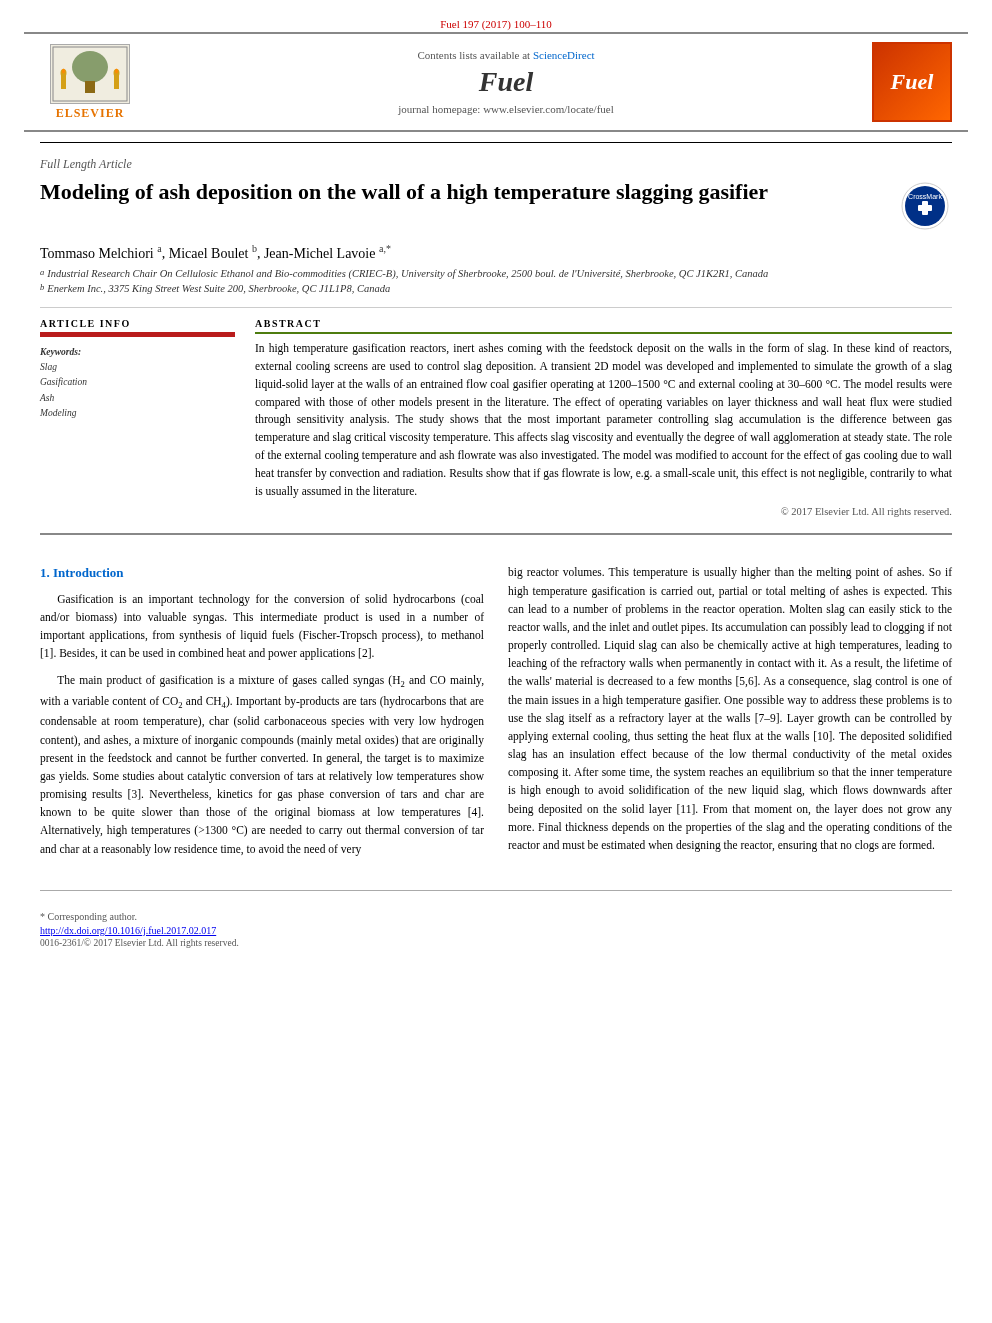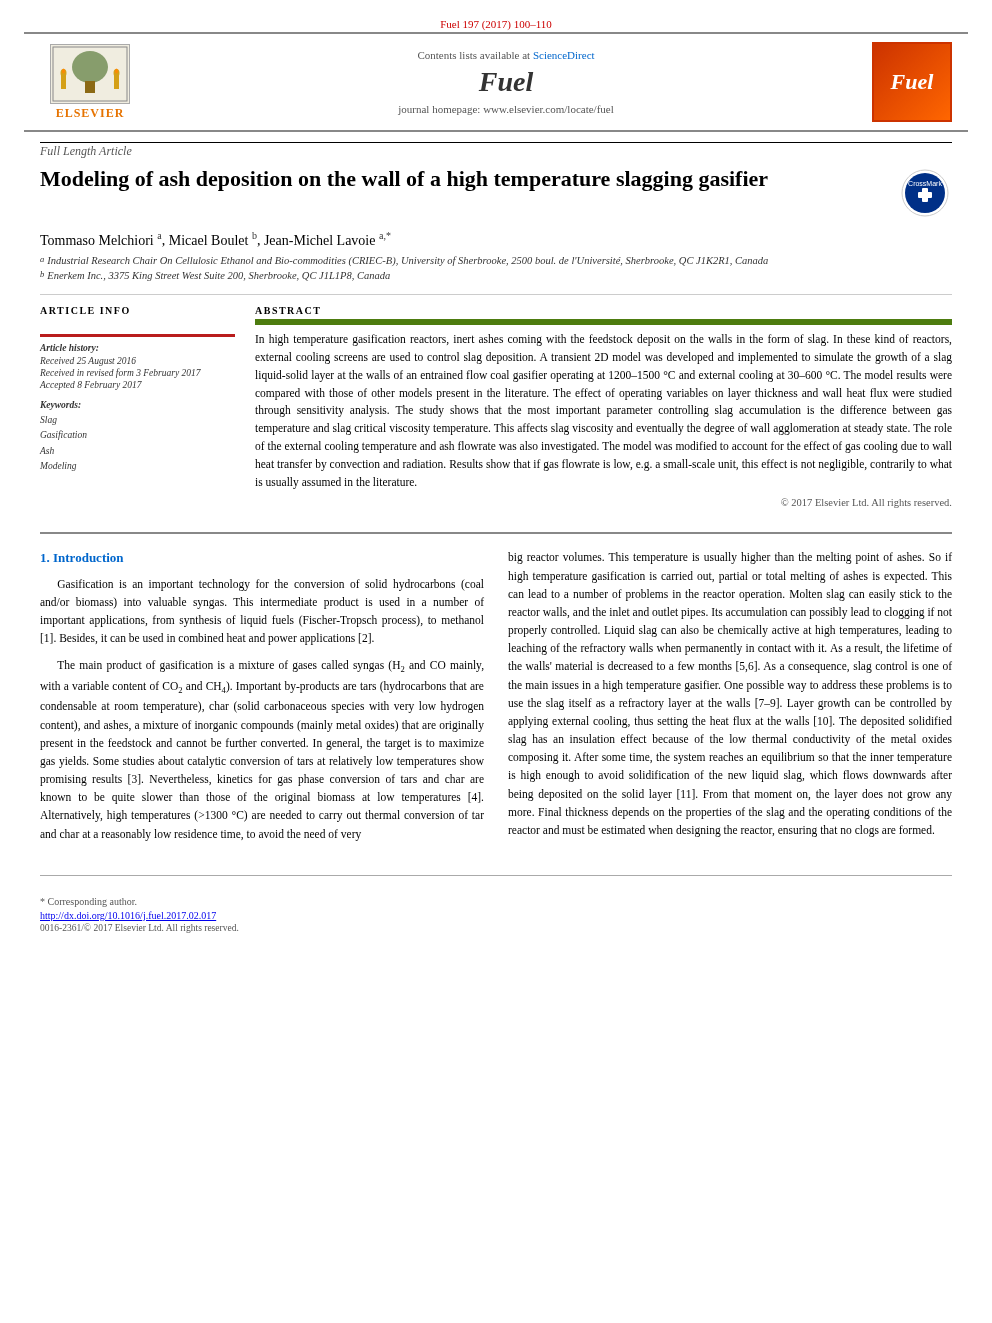--- a/index.html
+++ b/index.html
@@ -107,21 +107,21 @@
     .main-content {
       padding: 10px 40px 20px 40px;
     }
 
     
     .article-type {
       font-size: 12px;
       color: #555;
       font-style: italic;
       border-top: 1px solid #000;
-      padding-top: 1px;
+      padding-top: 14px;
       margin-bottom: 6px;
     }
 
     
     .article-title-row {
       display: flex;
       align-items: flex-start;
       justify-content: space-between;
       margin-bottom: 10px;
     }
@@ -190,22 +190,22 @@
     }
     .article-info {
       width: 195px;
       flex-shrink: 0;
     }
     .article-info h3 {
       font-size: 10px;
       letter-spacing: 1.5px;
       text-transform: uppercase;
       color: #000;
-      border-bottom: 3px solid #b91c1c;
-      padding-bottom: 18px;
+      border-bottom: 5px solid #b91c1c;
+      padding-bottom: 3px;
       margin-bottom: 6px;
     }
     .history-section h4 {
       font-size: 9.5px;
       font-style: italic;
       font-weight: bold;
       margin-bottom: 3px;
       color: #333;
     }
     .history-section p {
@@ -233,42 +233,42 @@
 
     
     .abstract-section {
       flex: 1;
     }
     .abstract-section h3 {
       font-size: 10px;
       letter-spacing: 1.5px;
       text-transform: uppercase;
       color: #000;
-      border-bottom: 6px solid #4d7c0f;
+      border-bottom: 2px solid #4d7c0f;
       padding-bottom: 3px;
       margin-bottom: 6px;
     }
     .abstract-text {
       font-size: 11.5px;
       line-height: 1.55;
       color: #000;
       text-align: justify;
     }
     .copyright-line {
       font-size: 10.5px;
       color: #555;
       text-align: right;
       margin-top: 6px;
     }
 
     
     .body-section {
-      margin-top: 24px;
+      margin-top: 16px;
       border-top: 2px solid #888;
-      padding-top: 14px;
+      padding-top: 28px;
     }
     .body-columns {
       display: flex;
       gap: 24px;
     }
     .body-col {
       flex: 1;
       font-size: 11.5px;
       line-height: 1.58;
       text-align: justify;
@@ -392,26 +392,20 @@
       <span>Enerkem Inc., 3375 King Street West Suite 200, Sherbrooke, QC J1L1P8, Canada</span>
     </div>
   </div>
 
   <hr class="section-divider">
 
   <div class="info-columns">
 
     <div class="article-info">
       <h3>Article Info</h3>
-      <div class="history-section">
-        <h4>Article history:</h4>
-        <p>Received 25 August 2016</p>
-        <p>Received in revised form 3 February 2017</p>
-        <p>Accepted 8 February 2017</p>
-      </div>
       <div class="keywords-section">
         <h4>Keywords:</h4>
         <div class="kw-item">Slag</div>
         <div class="kw-item">Gasification</div>
         <div class="kw-item">Ash</div>
         <div class="kw-item">Modeling</div>
       </div>
     </div>
 
     <div class="abstract-section">

